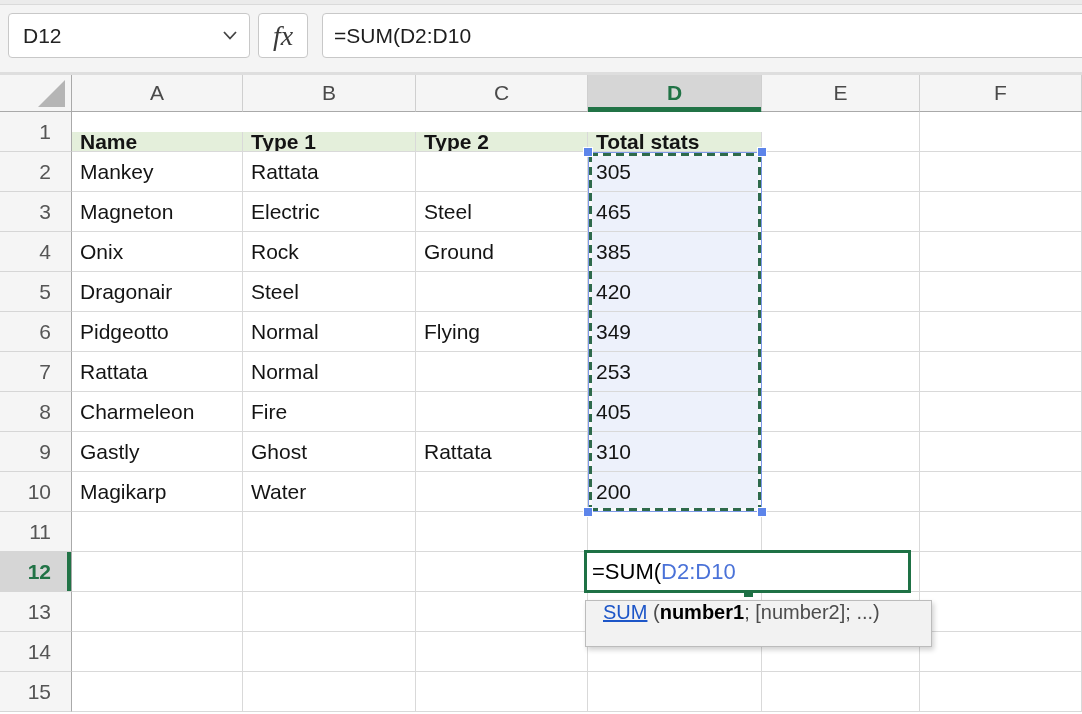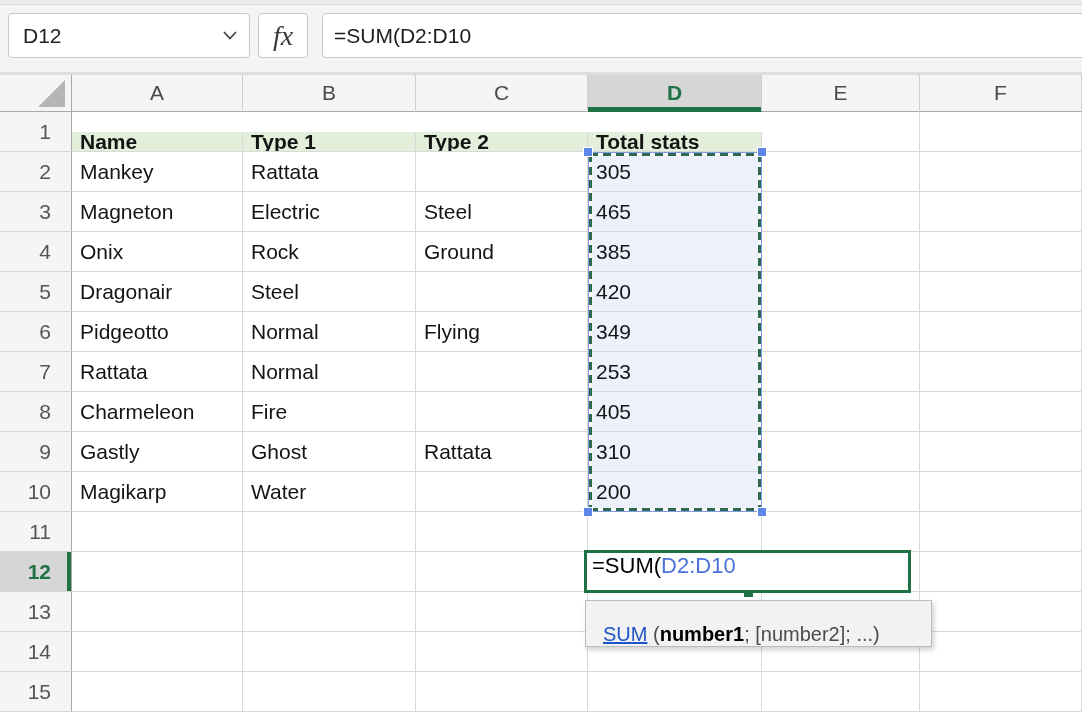--- a/index.html
+++ b/index.html
@@ -47,28 +47,28 @@
   .ant { position: absolute; }
   .ant.h { left: 0; right: 0; height: 3px; background: repeating-linear-gradient(90deg, #2e6a4b 0 8px, #fafafa 8px 13px); }
   .ant.v { top: 0; bottom: 0; width: 3px; background: repeating-linear-gradient(180deg, #2e6a4b 0 8px, #fafafa 8px 13px); }
   .ant.t { top: -1px; } .ant.b { bottom: -1px; } .ant.l { left: -1px; } .ant.r { right: -1px; }
   .handle { position: absolute; width: 10px; height: 10px; background: #5d85ea; border: 1px solid #fff; }
   .handle.tl { left: -7px; top: -7px; } .handle.tr { right: -7px; top: -7px; }
   .handle.bl { left: -7px; bottom: -7px; } .handle.br { right: -7px; bottom: -7px; }
 
   
   .editbox { position: absolute; left: 584px; top: 478px; width: 327px; height: 43px; background: #fff;
-    border: 3px solid #1e7145; display: flex; align-items: flex-start; padding-left: 5px; font-size: 22px; }
+    border: 3px solid #1e7145; display: flex; align-items: center; padding-left: 5px; font-size: 22px; }
   .editbox .nub { position: absolute; left: 50%; bottom: -7px; margin-left: -4px; width: 9px; height: 7px; background: #1e7145; }
   .ref-blue { color: #4a72d8; }
   .f-black { color: #000; }
 
   
   .tooltip { position: absolute; left: 585px; top: 528px; width: 347px; height: 47px; background: #f2f2f2;
-    border: 1px solid #bcbcbc; box-shadow: 2px 3px 5px rgba(0,0,0,0.18); display: flex; align-items: flex-end;
+    border: 1px solid #bcbcbc; box-shadow: 2px 3px 5px rgba(0,0,0,0.18); display: flex; align-items: flex-start;
     padding-left: 17px; font-size: 20px; color: #4c4c4c; white-space: pre; }
   .tooltip .fn { color: #1d56c8; text-decoration: underline; }
   .tooltip .arg1 { color: #000; font-weight: bold; }
 </style>
 </head>
 <body>
 
 <div class="toolbar">
   <div class="topstrip"></div>
   <div class="namebox">

